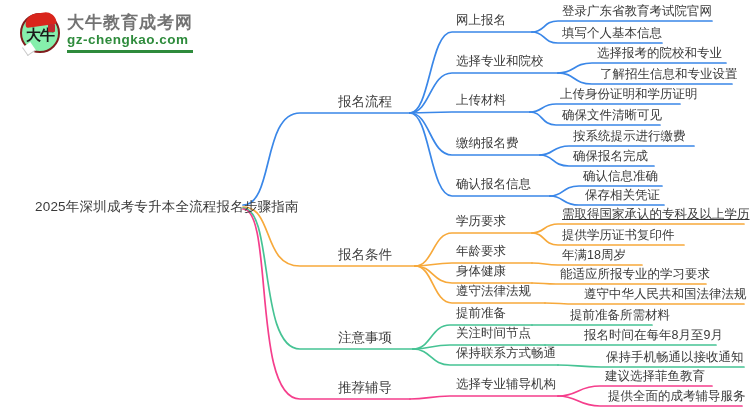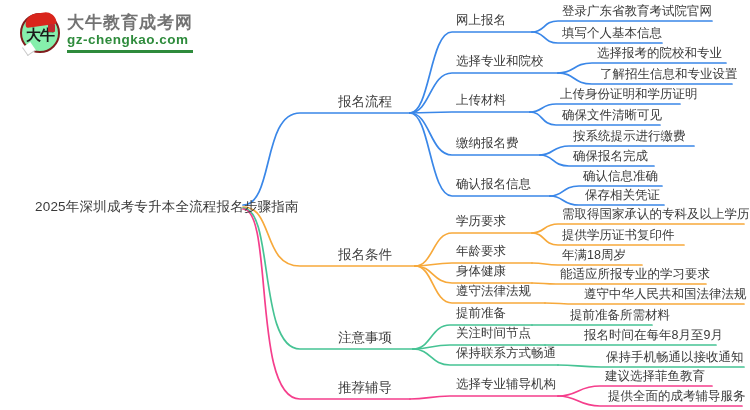--- a/index.html
+++ b/index.html
@@ -117,21 +117,21 @@
   <div class="nd" style="left:562px;top:108px;">确保文件清晰可见</div>
   <div class="nd" style="left:456px;top:136px;">缴纳报名费</div>
   <div class="nd" style="left:573px;top:129px;">按系统提示进行缴费</div>
   <div class="nd" style="left:573px;top:149px;">确保报名完成</div>
   <div class="nd" style="left:456px;top:177px;">确认报名信息</div>
   <div class="nd" style="left:583px;top:169px;">确认信息准确</div>
   <div class="nd" style="left:585px;top:188px;">保存相关凭证</div>
 
   <div class="nd main" style="left:338px;top:247px;">报名条件</div>
   <div class="nd" style="left:456px;top:214px;">学历要求</div>
-  <div class="nd" style="left:562px;top:207px;">需取得国家承认的专科及以上学历</div>
+  <div class="nd" style="left:562px;top:207px;text-decoration:underline;">需取得国家承认的专科及以上学历</div>
   <div class="nd" style="left:562px;top:228px;text-align:right;">提供学历证书复印件</div>
   <div class="nd" style="left:456px;top:244px;">年龄要求</div>
   <div class="nd" style="left:562px;top:248px;">年满18周岁</div>
   <div class="nd" style="left:456px;top:264px;">身体健康</div>
   <div class="nd" style="left:560px;top:267px;">能适应所报专业的学习要求</div>
   <div class="nd" style="left:456px;top:284px;">遵守法律法规</div>
   <div class="nd" style="left:584px;top:287px;">遵守中华人民共和国法律法规</div>
 
   <div class="nd main" style="left:338px;top:330px;">注意事项</div>
   <div class="nd" style="left:456px;top:306px;">提前准备</div>

